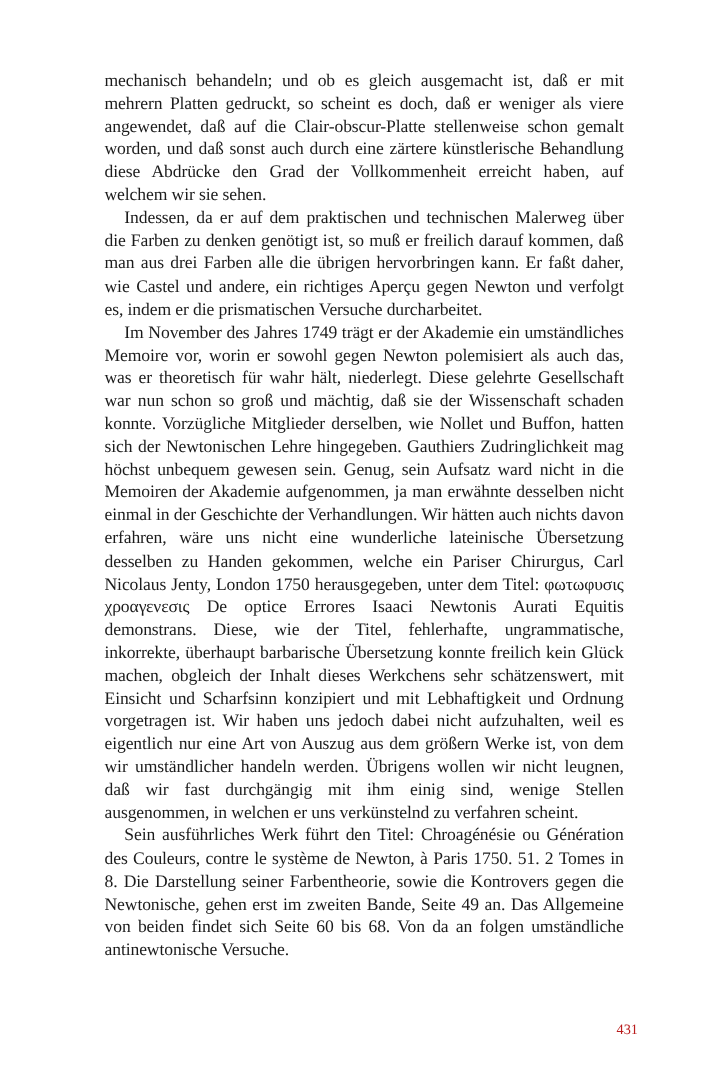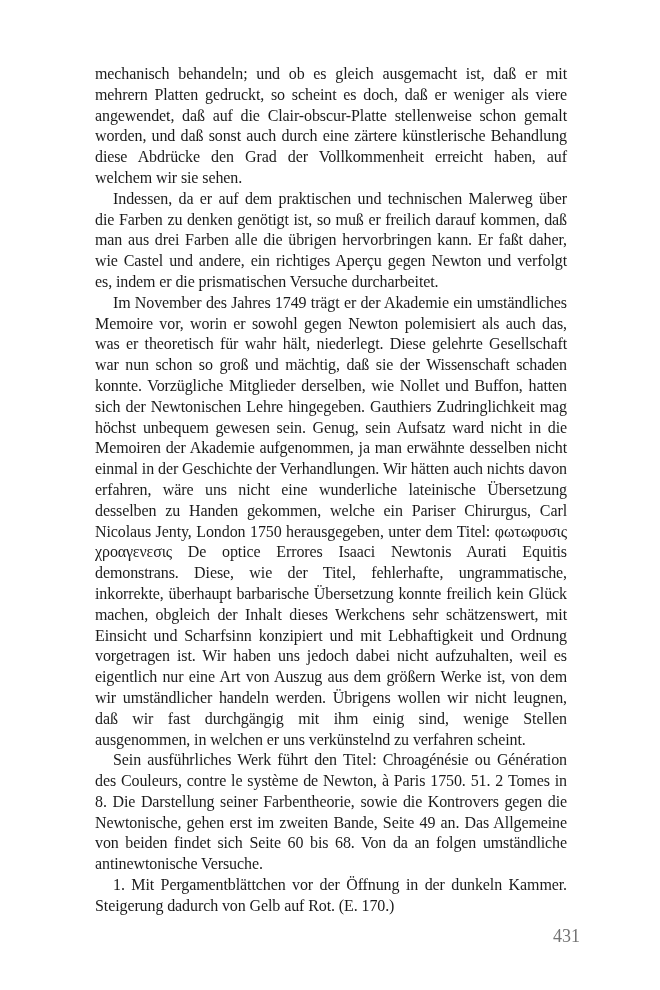--- a/index.html
+++ b/index.html
@@ -33,30 +33,29 @@
     margin: 0;
     padding: 0;
   }
   .text-block p.indent {
     text-indent: 18px;
   }
   .folio {
     position: absolute;
     top: 928px;
     right: 80px;
-    font-size: 18px;
+    font-size: 13px;
     line-height: 16px;
-    color: #737373;
+    color: #b91c1c;
   }
 </style>
 </head>
 <body>
 
 <div class="page">
   <div class="text-block">
       <p class="">mechanisch behandeln; und ob es gleich ausgemacht ist, daß er mit mehrern Platten gedruckt, so scheint es doch, daß er weniger als viere angewendet, daß auf die Clair-obscur-Platte stellenweise schon gemalt worden, und daß sonst auch durch eine zärtere künstlerische Behandlung diese Abdrücke den Grad der Vollkommenheit erreicht haben, auf welchem wir sie sehen.</p>
       <p class="indent">Indessen, da er auf dem praktischen und technischen Malerweg über die Farben zu denken genötigt ist, so muß er freilich darauf kommen, daß man aus drei Farben alle die übrigen hervorbringen kann. Er faßt daher, wie Castel und andere, ein richtiges Aperçu gegen Newton und verfolgt es, indem er die prismatischen Versuche durcharbeitet.</p>
       <p class="indent">Im November des Jahres 1749 trägt er der Akademie ein umständliches Memoire vor, worin er sowohl gegen Newton polemisiert als auch das, was er theoretisch für wahr hält, niederlegt. Diese gelehrte Gesellschaft war nun schon so groß und mächtig, daß sie der Wissenschaft schaden konnte. Vorzügliche Mitglieder derselben, wie Nollet und Buffon, hatten sich der Newtonischen Lehre hingegeben. Gauthiers Zudringlichkeit mag höchst unbequem gewesen sein. Genug, sein Aufsatz ward nicht in die Memoiren der Akademie aufgenommen, ja man erwähnte desselben nicht einmal in der Geschichte der Verhandlungen. Wir hätten auch nichts davon erfahren, wäre uns nicht eine wunderliche lateinische Übersetzung desselben zu Handen gekommen, welche ein Pariser Chirurgus, Carl Nicolaus Jenty, London 1750 herausgegeben, unter dem Titel: φωτωφυσις χροαγενεσις De optice Errores Isaaci Newtonis Aurati Equitis demonstrans. Diese, wie der Titel, fehlerhafte, ungrammatische, inkorrekte, überhaupt barbarische Übersetzung konnte freilich kein Glück machen, obgleich der Inhalt dieses Werkchens sehr schätzenswert, mit Einsicht und Scharfsinn konzipiert und mit Lebhaftigkeit und Ordnung vorgetragen ist. Wir haben uns jedoch dabei nicht aufzuhalten, weil es eigentlich nur eine Art von Auszug aus dem größern Werke ist, von dem wir umständlicher handeln werden. Übrigens wollen wir nicht leugnen, daß wir fast durchgängig mit ihm einig sind, wenige Stellen ausgenommen, in welchen er uns verkünstelnd zu verfahren scheint.</p>
       <p class="indent">Sein ausführliches Werk führt den Titel: Chroagénésie ou Génération des Couleurs, contre le système de Newton, à Paris 1750. 51. 2 Tomes in 8. Die Darstellung seiner Farbentheorie, sowie die Kontrovers gegen die Newtonische, gehen erst im zweiten Bande, Seite 49 an. Das Allgemeine von beiden findet sich Seite 60 bis 68. Von da an folgen umständliche antinewtonische Versuche.</p>
-      <p class="indent">1. Mit Pergamentblättchen vor der Öffnung in der dunkeln Kammer. Steigerung dadurch von Gelb auf Rot. (E. 170.)</p>
     </div>
   <div class="folio">431</div>
 </div>
 
 </body></html>

